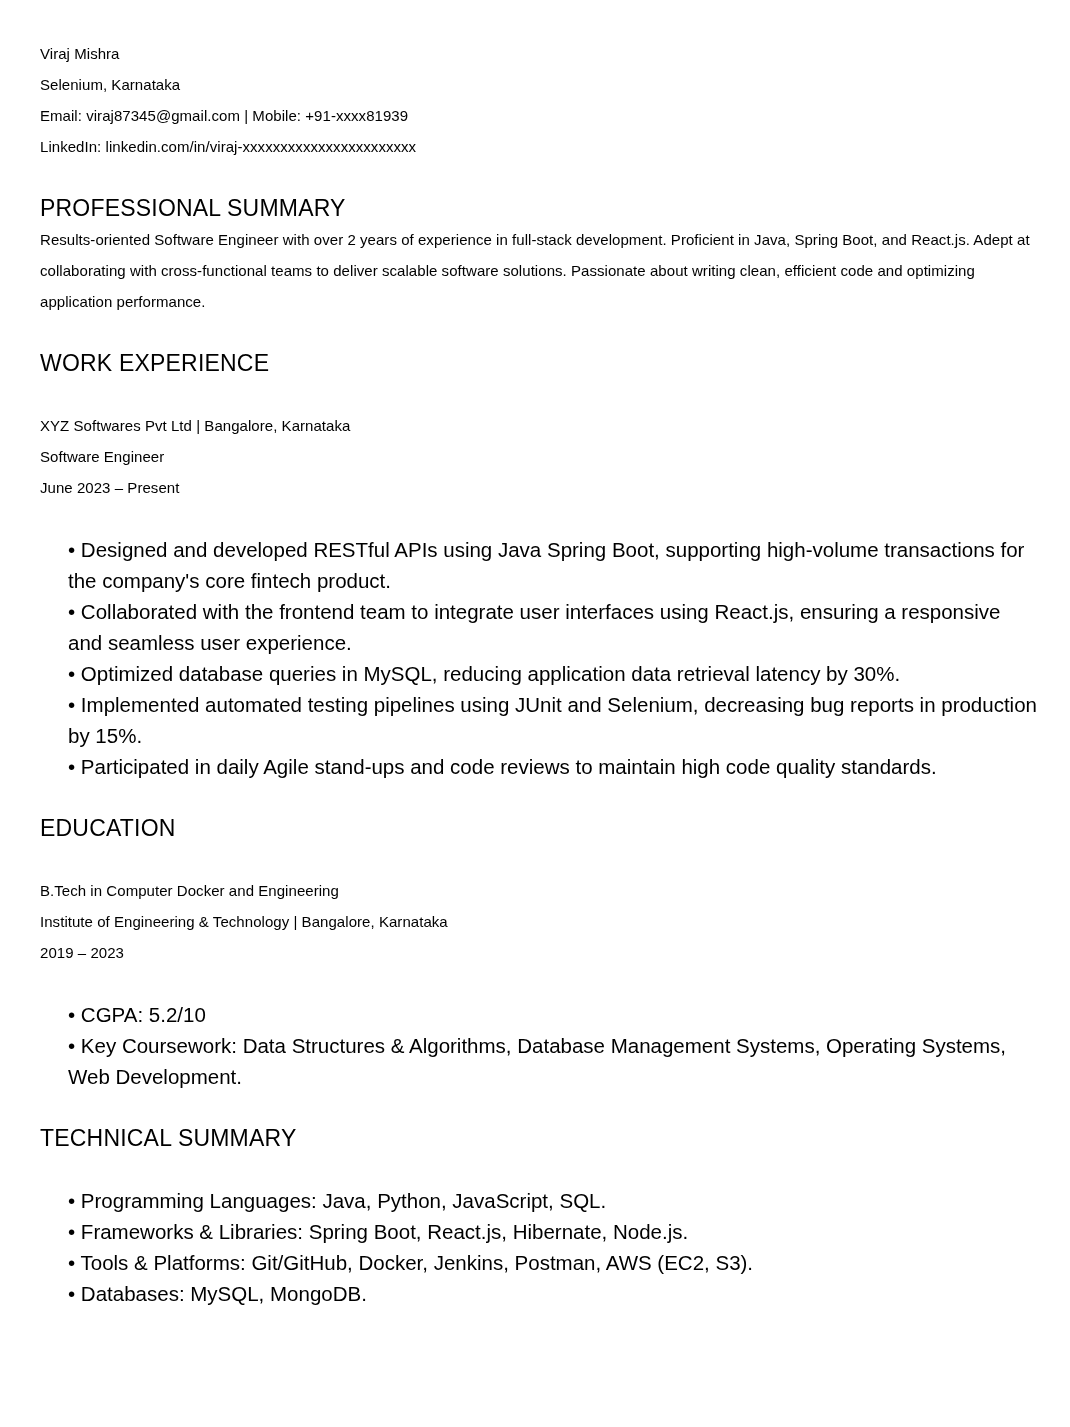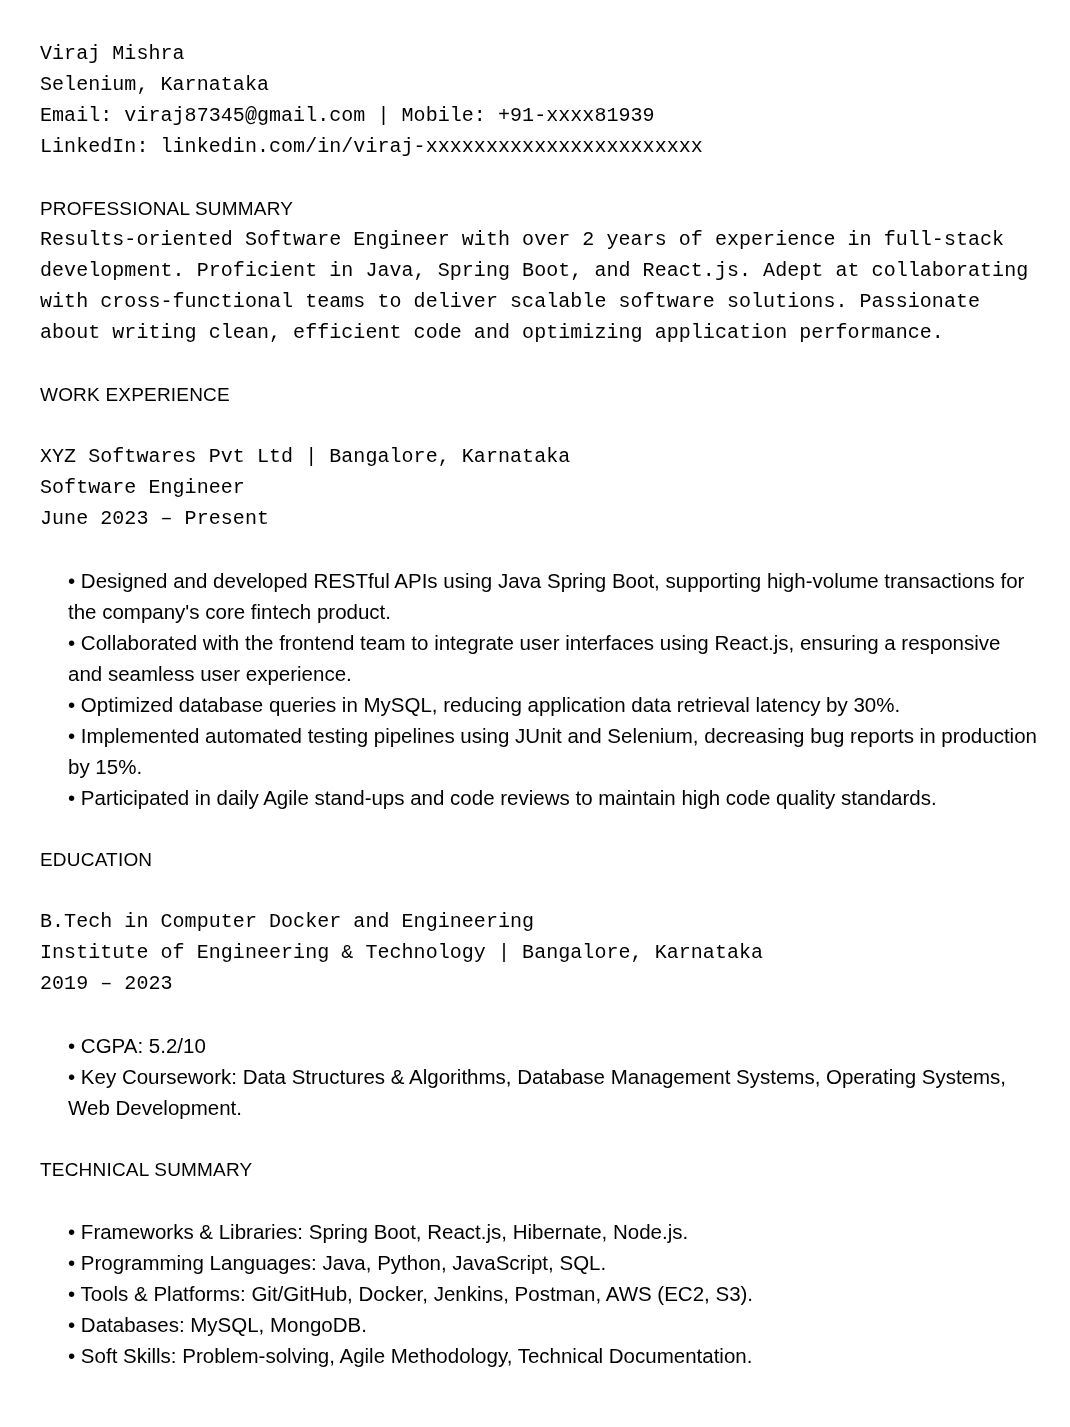--- a/index.html
+++ b/index.html
@@ -16,29 +16,28 @@
     -webkit-font-smoothing: antialiased;
   }
   .page {
     box-sizing: border-box;
     width: 1070px;
     min-height: 1427px;
     padding: 38px 30px 20px 40px;
     background: #ffffff;
   }
   .doc-line {
-    font-size: 20px;
+    font-size: 15px;
     line-height: 31px;
     white-space: pre-wrap;
     word-wrap: break-word;
     letter-spacing: 0.05px;
-    font-family: Liberation Mono, monospace;
   }
   .section-heading {
-    font-size: 19px;
+    font-size: 23px;
     line-height: 31px;
     letter-spacing: 0.2px;
   }
   .spacer {
     height: 31px;
   }
   .block {
     margin: 0;
     padding: 0;
   }
@@ -120,21 +119,20 @@
   </div>
 
   <div class="spacer"></div>
 
   <div class="block">
     <div class="section-heading">TECHNICAL SUMMARY</div>
 
     <div class="spacer"></div>
 
     <div class="block">
+      <div class="bullet-line">• Programming Languages: Java, Python, JavaScript, SQL.</div>
       <div class="bullet-line">• Frameworks &amp; Libraries: Spring Boot, React.js, Hibernate, Node.js.</div>
-      <div class="bullet-line">• Programming Languages: Java, Python, JavaScript, SQL.</div>
       <div class="bullet-line">• Tools &amp; Platforms: Git/GitHub, Docker, Jenkins, Postman, AWS (EC2, S3).</div>
       <div class="bullet-line">• Databases: MySQL, MongoDB.</div>
-      <div class="bullet-line">• Soft Skills: Problem-solving, Agile Methodology, Technical Documentation.</div>
     </div>
   </div>
 
 </div>
 
 </body></html>

